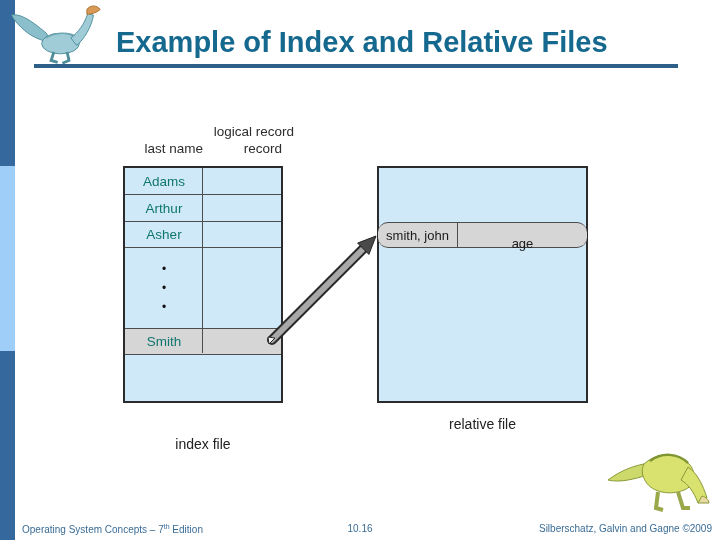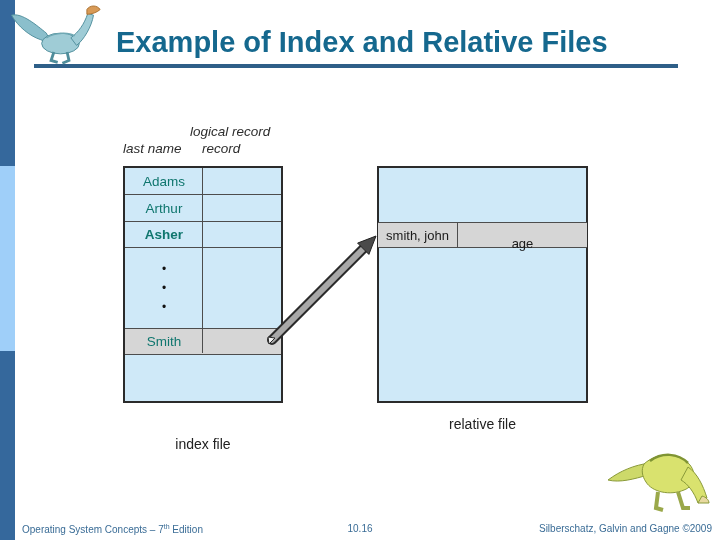--- a/index.html
+++ b/index.html
@@ -24,36 +24,36 @@
     font-size: 29px; font-weight: 700; color: #15688e;
     letter-spacing: 0px; white-space: nowrap;
   }
   .title-rule {
     position: absolute; left: 34px; top: 64px; width: 644px; height: 4px;
     background: #2e5f88;
   }
   .logo-dino { position: absolute; left: 8px; top: 2px; z-index: 5; }
 
   
-  .dg-label { position: absolute; font-size: 13.5px; color: #2d2d2d; text-align: left; font-style: italic; }
+  .dg-label { position: absolute; font-size: 13.5px; color: #2d2d2d; text-align: right; }
   .caption  { position: absolute; font-size: 14px; color: #222; text-align: center; }
 
   
   .index-table {
     position: absolute; left: 123px; top: 166px; width: 160px; height: 237px;
     background: #cfe9f8; border: 2px solid #2b2b2b;
   }
   .ix-row { position: relative; width: 100%; border-bottom: 1px solid #4d4d4d; }
   .ix-cell {
     position: absolute; left: 0; top: 0; width: 78px; height: 100%;
     display: flex; align-items: center; justify-content: center;
     font-size: 13.5px; color: #0f766e;
   }
   .r-name { height: 27px; }
-  .r-name3 { height: 26px; font-weight: bold; }
+  .r-name3 { height: 26px; }
   .r-dots { height: 81px; }
   .r-smith { height: 26px; background: #d6d6d6; }
   .r-empty { height: 47px; border-bottom: none; }
   .ix-divider {
     position: absolute; left: 77px; top: 0; width: 1px; height: 185px;
     background: #4d4d4d; z-index: 2;
   }
   .dots-col {
     position: absolute; left: 0; top: 0; width: 78px; height: 100%;
     display: flex; flex-direction: column; align-items: center; justify-content: center;
@@ -62,20 +62,21 @@
 
   
   .relative-table {
     position: absolute; left: 377px; top: 166px; width: 211px; height: 237px;
     background: #cfe9f8; border: 2px solid #2b2b2b;
   }
   .record-row {
     position: absolute; left: -1px; top: 54px; width: 209px; height: 26px;
     background: #d6d6d6; border-top: 1px solid #4d4d4d; border-bottom: 1px solid #4d4d4d;
     display: flex;
+    border-radius: 10px;
   }
   .rec-cell {
     height: 100%; display: flex; align-items: center; justify-content: center;
     font-size: 13px; color: #1a1a1a; white-space: nowrap;
   }
   .rec-c1 { width: 80px; border-right: 1px solid #4d4d4d; }
   .rec-c2 { width: 98px; border-right: 1px solid #4d4d4d; }
   .rec-c3 { flex: 1; margin-top: 8px; }
 
   .arrow-layer { position: absolute; left: 0; top: 0; width: 720px; height: 540px; z-index: 6; pointer-events: none; }

